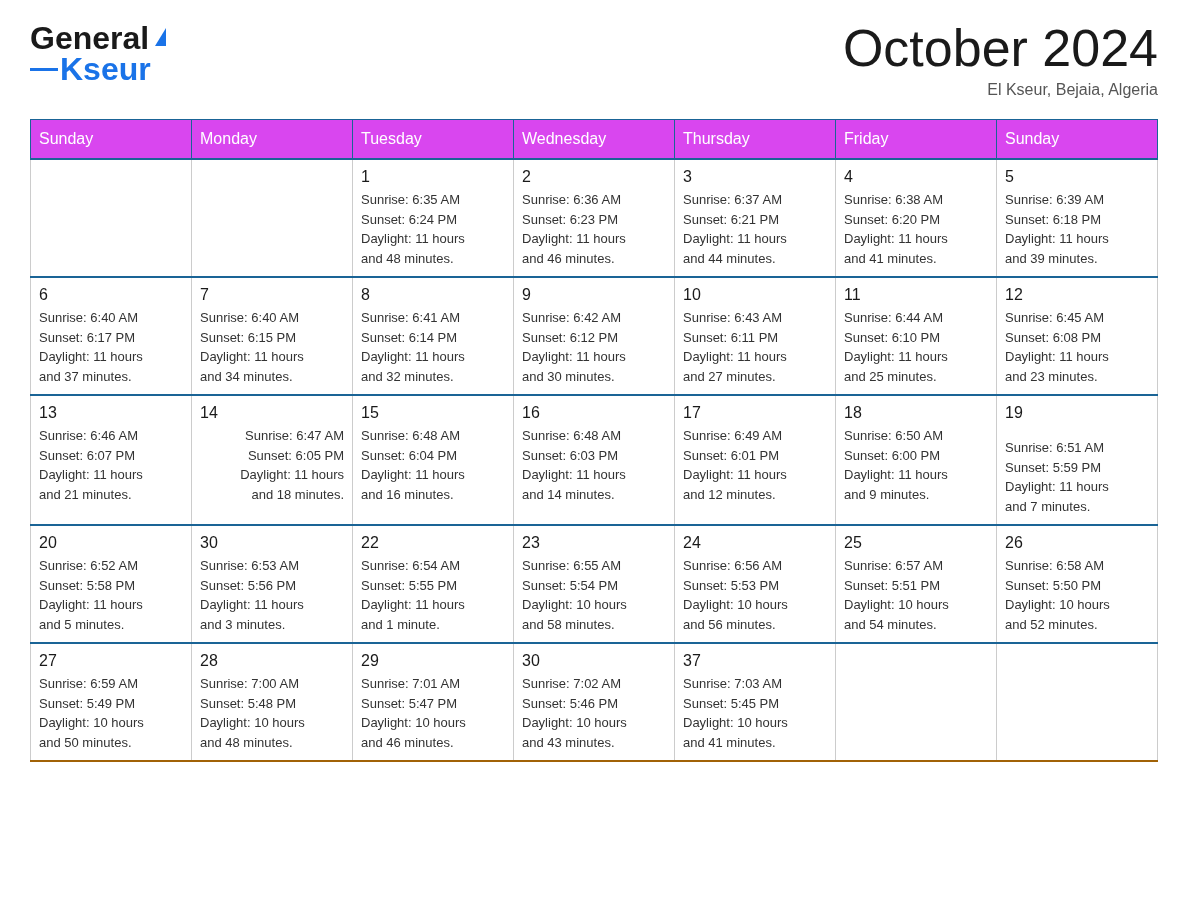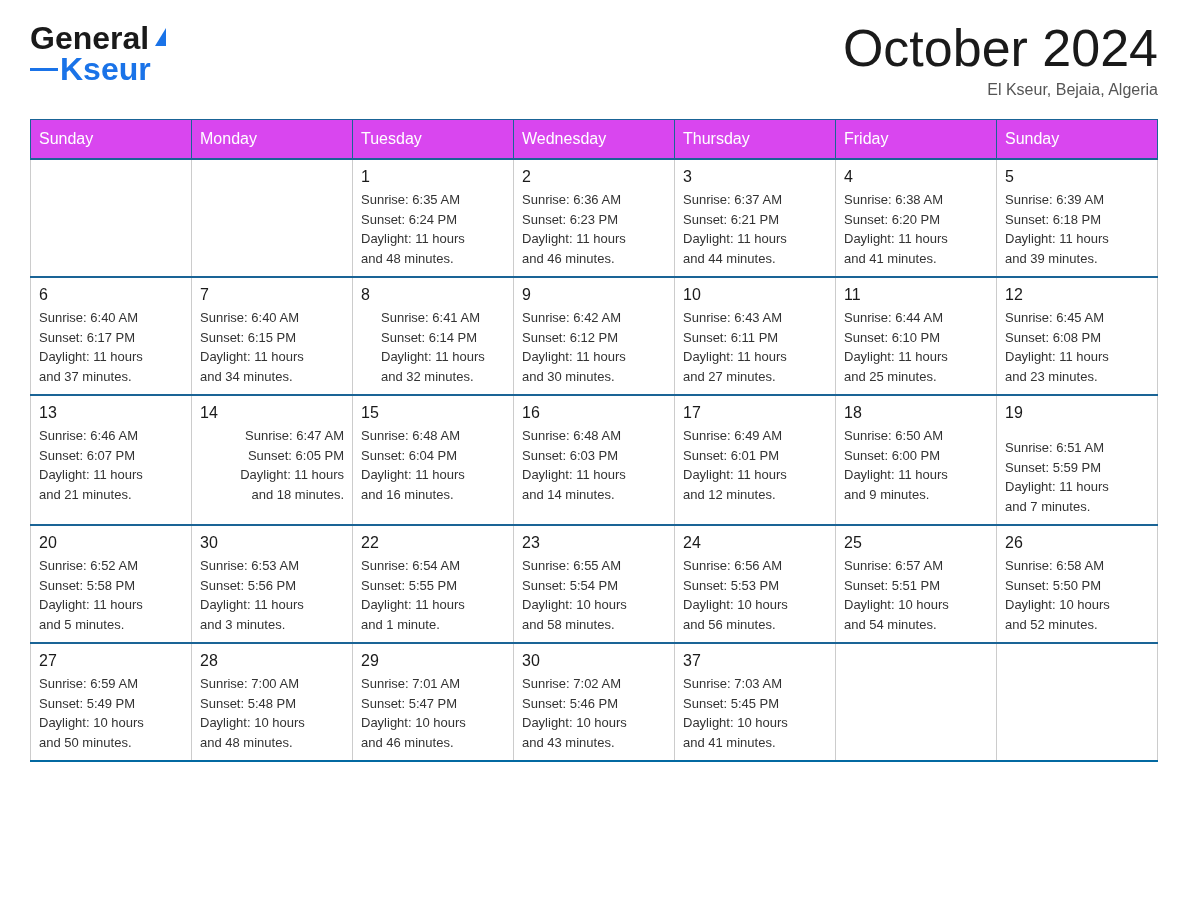--- a/index.html
+++ b/index.html
@@ -63,21 +63,21 @@
       font-weight: normal;
       display: block;
       margin-bottom: 4px;
     }
     .day-info {
       font-size: 13px;
       color: #333;
       line-height: 1.5;
     }
     tr:last-child td {
-      border-bottom: 2px solid #0369a1;
+      border-bottom: 2px solid #a16207;
     }
     tbody tr td {
       border-top: 2px solid #1a6496;
     }
     tbody tr:not(:first-child) td {
       border-top: 2px solid #1a6496;
     }
     .logo-wrapper {
       display: flex;
       align-items: center;
@@ -166,21 +166,21 @@
         </td>
         <td>
           <span class="day-number">7</span>
           <div class="day-info" style="white-space: pre-line;">Sunrise: 6:40 AM
 Sunset: 6:15 PM
 Daylight: 11 hours
 and 34 minutes.</div>
         </td>
         <td>
           <span class="day-number">8</span>
-          <div class="day-info" style="white-space: pre-line; margin-left: 20px;">Sunrise: 6:41 AM
+          <div class="day-info" style="white-space: pre-line;">Sunrise: 6:41 AM
 Sunset: 6:14 PM
 Daylight: 11 hours
 and 32 minutes.</div>
         </td>
         <td>
           <span class="day-number">9</span>
           <div class="day-info" style="white-space: pre-line;">Sunrise: 6:42 AM
 Sunset: 6:12 PM
 Daylight: 11 hours
 and 30 minutes.</div>

